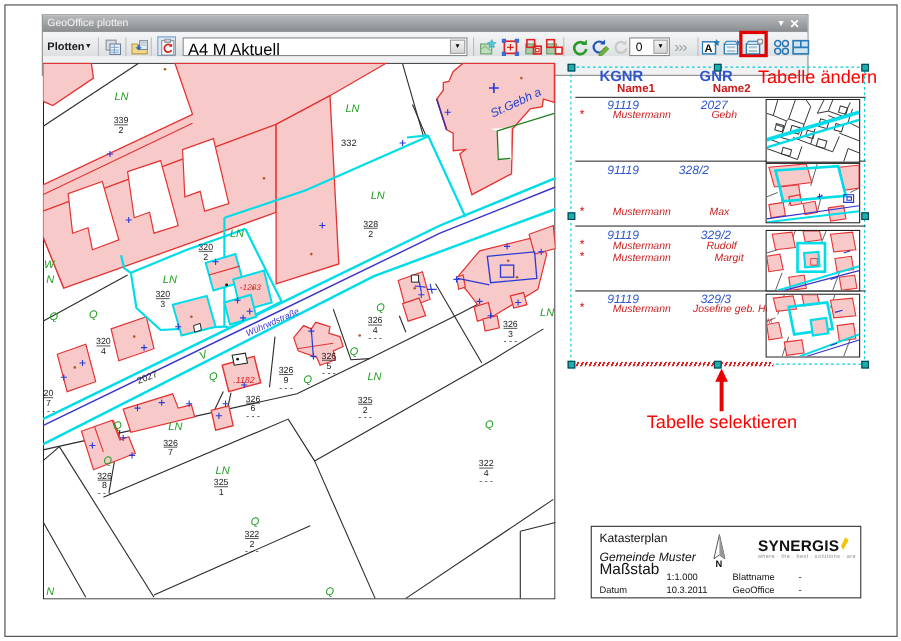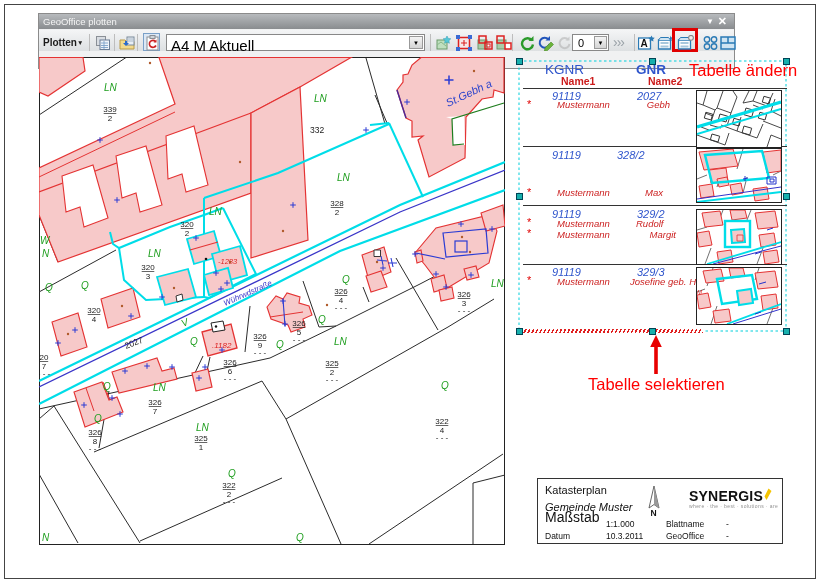--- a/index.html
+++ b/index.html
@@ -346,21 +346,21 @@
 <div class="abs" style="left:521px;top:329px;width:182px;height:4px;background:repeating-linear-gradient(115deg,#e02020 0 1.6px,#fff 1.6px 3.6px)"></div>
 <div class="hd" style="left:515.5px;top:57.5px"></div>
 <div class="hd" style="left:649.0px;top:57.5px"></div>
 <div class="hd" style="left:782.5px;top:57.5px"></div>
 <div class="hd" style="left:515.5px;top:192.5px"></div>
 <div class="hd" style="left:782.5px;top:192.5px"></div>
 <div class="hd" style="left:515.5px;top:327.5px"></div>
 <div class="hd" style="left:649.0px;top:327.5px"></div>
 <div class="hd" style="left:782.5px;top:327.5px"></div>
 
-<div class="abs" style="left:545px;top:62px;color:#2f55cc;font-weight:normal;font-size:13.5px">KGNR</div>
+<div class="abs" style="left:545px;top:62px;color:#2f55cc;font-weight:bold;font-size:13.5px">KGNR</div>
 <div class="abs" style="left:636px;top:62px;color:#2f55cc;font-weight:bold;font-size:13.5px">GNR</div>
 <div class="abs" style="left:561px;top:75px;color:#cc1b1b;font-weight:bold;font-size:10.5px">Name1</div>
 <div class="abs" style="left:648px;top:75px;color:#cc1b1b;font-weight:bold;font-size:10.5px">Name2</div>
 <div class="abs" style="left:523px;top:88px;width:264px;height:1px;background:#333"></div>
 <div class="abs" style="left:523px;top:145.5px;width:264px;height:1px;background:#333"></div>
 <div class="abs" style="left:523px;top:205px;width:264px;height:1px;background:#333"></div>
 <div class="abs" style="left:523px;top:264px;width:264px;height:1px;background:#333"></div>
 
 <div class="abs" style="left:552px;top:90px;color:#2f55cc;font-style:italic;font-size:11px">91119</div>
 <div class="abs" style="left:637px;top:90px;color:#2f55cc;font-style:italic;font-size:11px">2027</div>
@@ -371,21 +371,21 @@
 <div class="abs" style="left:552px;top:149px;color:#2f55cc;font-style:italic;font-size:11px">91119</div>
 <div class="abs" style="left:617px;top:149px;color:#2f55cc;font-style:italic;font-size:11px">328/2</div>
 <div class="abs" style="left:527px;top:186px;color:#e00000;font-size:11px">*</div>
 <div class="abs" style="left:557px;top:187px;color:#c22;font-style:italic;font-size:9.5px">Mustermann</div>
 <div class="abs" style="left:645px;top:187px;width:30px;text-align:left;color:#c22;font-style:italic;font-size:9.5px">Max</div>
 
 <div class="abs" style="left:552px;top:207.5px;color:#2f55cc;font-style:italic;font-size:11px">91119</div>
 <div class="abs" style="left:637px;top:207.5px;color:#2f55cc;font-style:italic;font-size:11px">329/2</div>
 <div class="abs" style="left:527px;top:216px;color:#e00000;font-size:11px">*</div>
 <div class="abs" style="left:557px;top:217.5px;color:#c22;font-style:italic;font-size:9.5px">Mustermann</div>
-<div class="abs" style="left:636px;top:217.5px;width:40px;text-align:left;color:#c22;font-style:italic;font-size:9.5px">Rudolf</div>
+<div class="abs" style="left:636px;top:217.5px;width:40px;text-align:center;color:#c22;font-style:italic;font-size:9.5px">Rudolf</div>
 <div class="abs" style="left:527px;top:227px;color:#e00000;font-size:11px">*</div>
 <div class="abs" style="left:557px;top:228.5px;color:#c22;font-style:italic;font-size:9.5px">Mustermann</div>
 <div class="abs" style="left:636px;top:228.5px;width:40px;text-align:right;color:#c22;font-style:italic;font-size:9.5px">Margit</div>
 
 <div class="abs" style="left:552px;top:266px;color:#2f55cc;font-style:italic;font-size:11px">91119</div>
 <div class="abs" style="left:637px;top:266px;color:#2f55cc;font-style:italic;font-size:11px">329/3</div>
 <div class="abs" style="left:527px;top:274px;color:#e00000;font-size:11px">*</div>
 <div class="abs" style="left:557px;top:275.5px;color:#c22;font-style:italic;font-size:9.5px">Mustermann</div>
 <div class="abs" style="left:630px;top:275.5px;color:#c22;font-style:italic;font-size:9.5px">Josefine geb. Henk</div>
 

